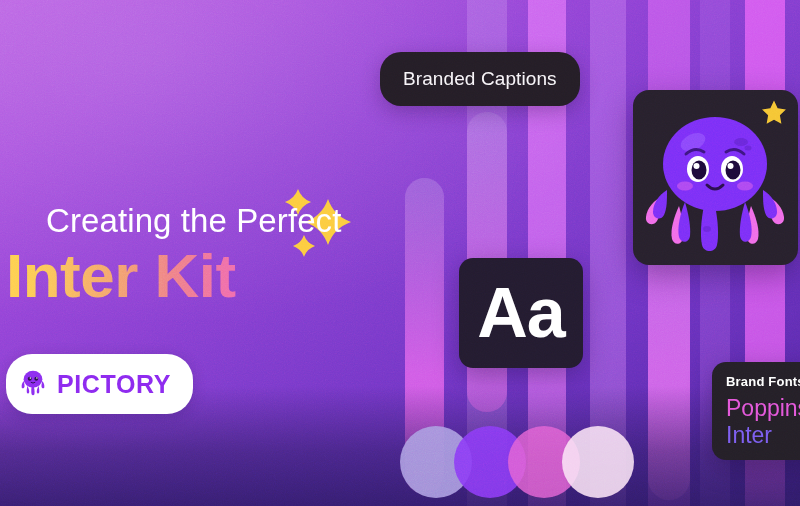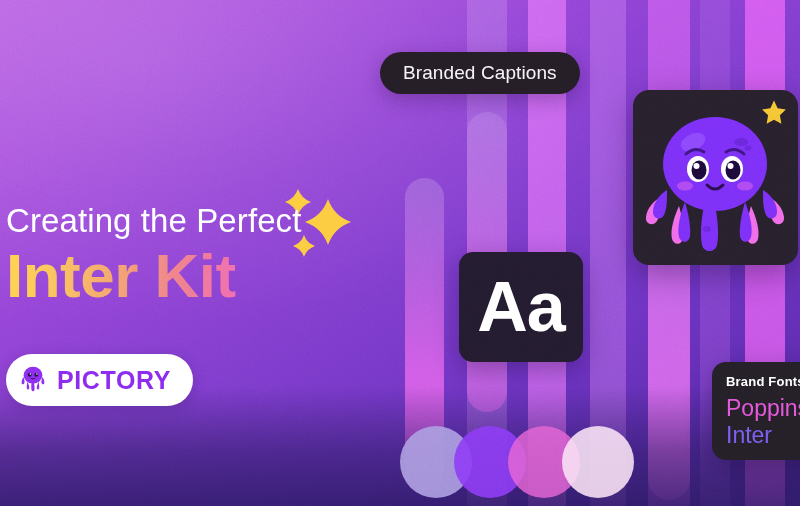--- a/index.html
+++ b/index.html
@@ -43,58 +43,58 @@
 
   
   .grain {
     position:absolute; inset:0; pointer-events:none; opacity:.20; mix-blend-mode:overlay;
   }
 
   
   .headline-wrap { position:absolute; left:6px; top:204px; width:400px; }
   .kicker {
     font-size:33px; font-weight:400; color:#ffffff; letter-spacing:.1px;
-    line-height:1.06; white-space:nowrap;
+    line-height:1.06; white-space:nowrap;margin-left:40px;
   }
   .bigtitle {
     margin-top:4px;
     font-size:62px; font-weight:700; letter-spacing:-0.5px; line-height:1.08;
     white-space:nowrap;
     background:linear-gradient(95deg,#ffd24d 0%, #fbc65a 11%, #f3a070 29%, #ef8088 42%, #f06ea8 55%, #f163c6 70%, #f45fe0 86%, #f45ce8 100%);
     -webkit-background-clip:text; background-clip:text;
     -webkit-text-fill-color:transparent; color:transparent;
   }
 
   .sparkles { position:absolute; left:282px; top:186px; width:70px; height:76px; }
 
   
   .logo-pill {
     position:absolute; left:6px; top:354px;
-    height:52px; padding:0 22px 0 12px;
+    height:60px; padding:0 22px 0 12px;
     background:#ffffff; border-radius:26px;
     display:flex; align-items:center; gap:9px;
     box-shadow:0 3px 14px rgba(40,16,80,.22);
   }
   .logo-word {
     font-size:25px; font-weight:700; letter-spacing:.6px; color:#8a29ef;
   }
 
   
   .caption-pill {
     position:absolute; left:380px; top:52px;
-    height:42px; padding:0 23px;
+    height:54px; padding:0 23px;
     background:#241d26; border-radius:21px;
     display:flex; align-items:center;
     box-shadow:0 6px 20px rgba(30,10,60,.30);
   }
   .caption-pill span { font-size:19px; color:#f7f4f8; font-weight:400; letter-spacing:.1px; }
 
   
   .aa-card {
-    position:absolute; left:459px; top:252px; width:124px; height:110px;
+    position:absolute; left:459px; top:258px; width:124px; height:110px;
     background:#231b2f; border-radius:14px;
     display:flex; align-items:center; justify-content:center;
     box-shadow:0 8px 26px rgba(28,10,56,.35);
   }
   .aa-card span {
     font-size:70px; font-weight:700; color:#ffffff; letter-spacing:-1px; line-height:1;
   }
 
   
   .mascot-card {

